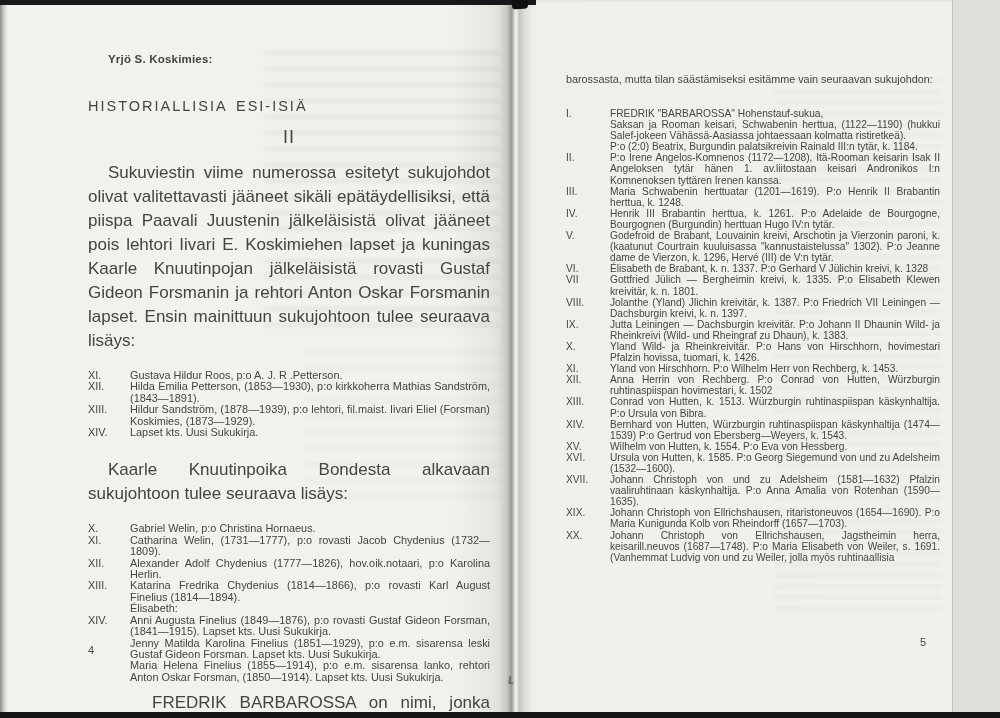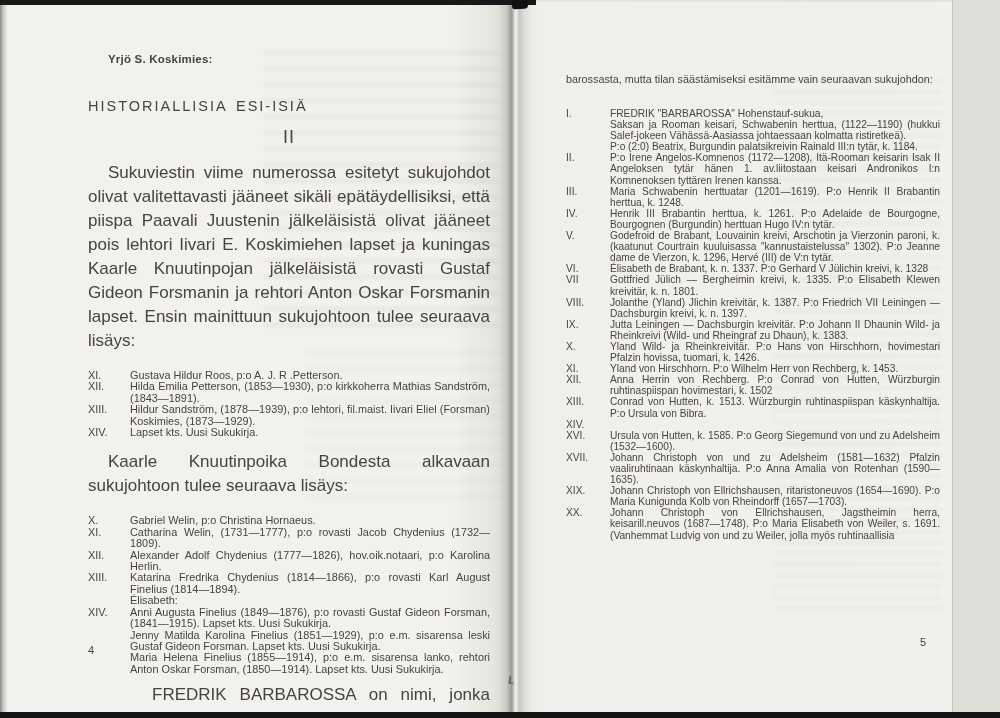--- a/index.html
+++ b/index.html
@@ -49,21 +49,21 @@
   .lp-content { position:absolute; left:82px; top:49px; width:402px; color:#45443f; }
   .rp-content { position:absolute; left:44px; top:60px; width:374px; color:#46453f; }
 
   .author   { font-size:11.5px; font-weight:bold; letter-spacing:.2px;margin-left:20px; }
   .title    { margin-top:33px; text-align:left; font-size:14.5px; letter-spacing:2px; word-spacing:3px; }
   .subtitle { margin-top:13px; text-align:center; font-size:18px; letter-spacing:1px; }
 
   .para { font-size:17px; line-height:24px; text-align:justify; hyphens:none; }
   .para.indent { text-indent:20px; }
   .p1 { margin-top:13px; }
-  .p2 { margin-top:12px; }
+  .p2 { margin-top:20px; }
   .p3 { margin-top:8px;margin-left:44px; }
 
   .list { hyphens:none; }
   .left-list  { margin-top:7px;  font-size:10.9px; line-height:11.4px; }
   .right-list { margin-top:22px; font-size:10.2px; line-height:11.1px; }
   .list-row { display:flex; }
   .list .num { flex:0 0 42px; width:42px; }
   .right-list .num { flex:0 0 44px; width:44px; }
   .list .txt { flex:1; text-align:justify; }
 
@@ -265,22 +265,31 @@
 
           <div class="list-row">
             <div class="num">XIII.</div>
             <div class="txt">
               <div class="item-para">Conrad von Hutten, k. 1513. Würzburgin ruhtinaspiispan käskynhaltija. P:o Ursula von Bibra.</div>
             </div>
           </div>
 
           <div class="list-row">
             <div class="num">XIV.</div>
-          </div>
-
+            <div class="txt">
+              <div class="item-para">Bernhard von Hutten, Würzburgin ruhtinaspiispan käskynhaltija (1474—1539) P:o Gertrud von Ebersberg—Weyers, k. 1543.</div>
+            </div>
+          </div>
+
+          <div class="list-row">
+            <div class="num">XV.</div>
+            <div class="txt">
+              <div class="item-para">Wilhelm von Hutten, k. 1554. P:o Eva von Hessberg.</div>
+            </div>
+          </div>
 
           <div class="list-row">
             <div class="num">XVI.</div>
             <div class="txt">
               <div class="item-para">Ursula von Hutten, k. 1585. P:o Georg Siegemund von und zu Adelsheim (1532—1600).</div>
             </div>
           </div>
 
           <div class="list-row">
             <div class="num">XVII.</div>

